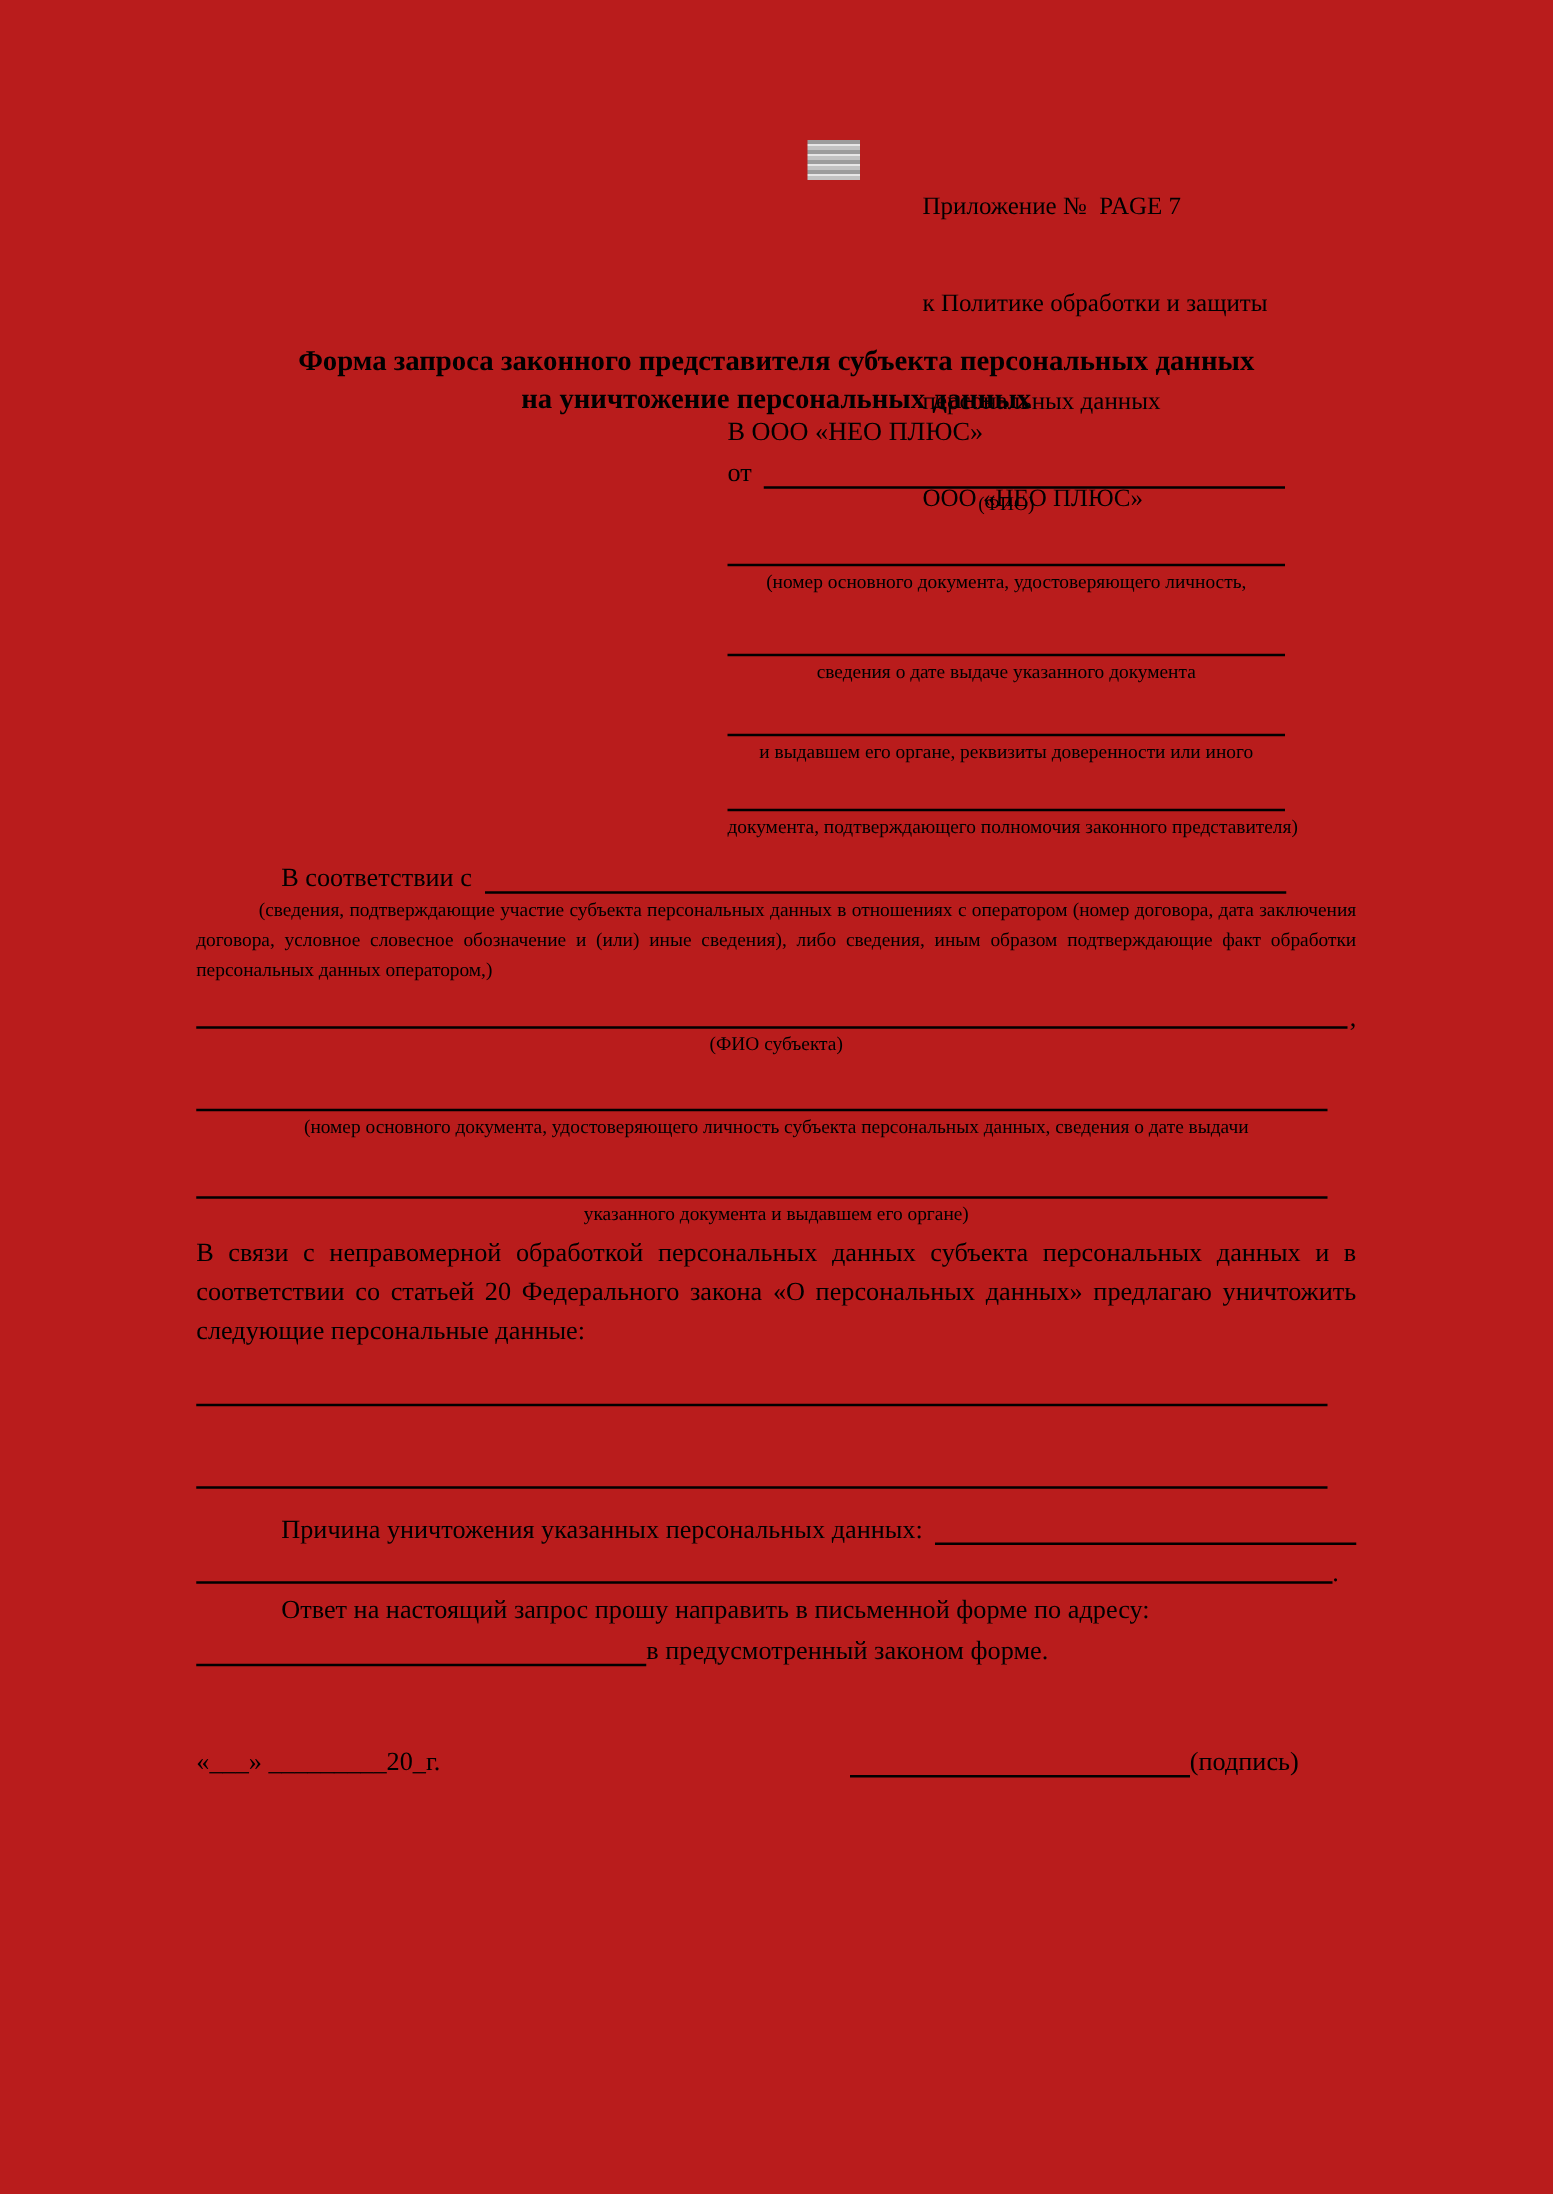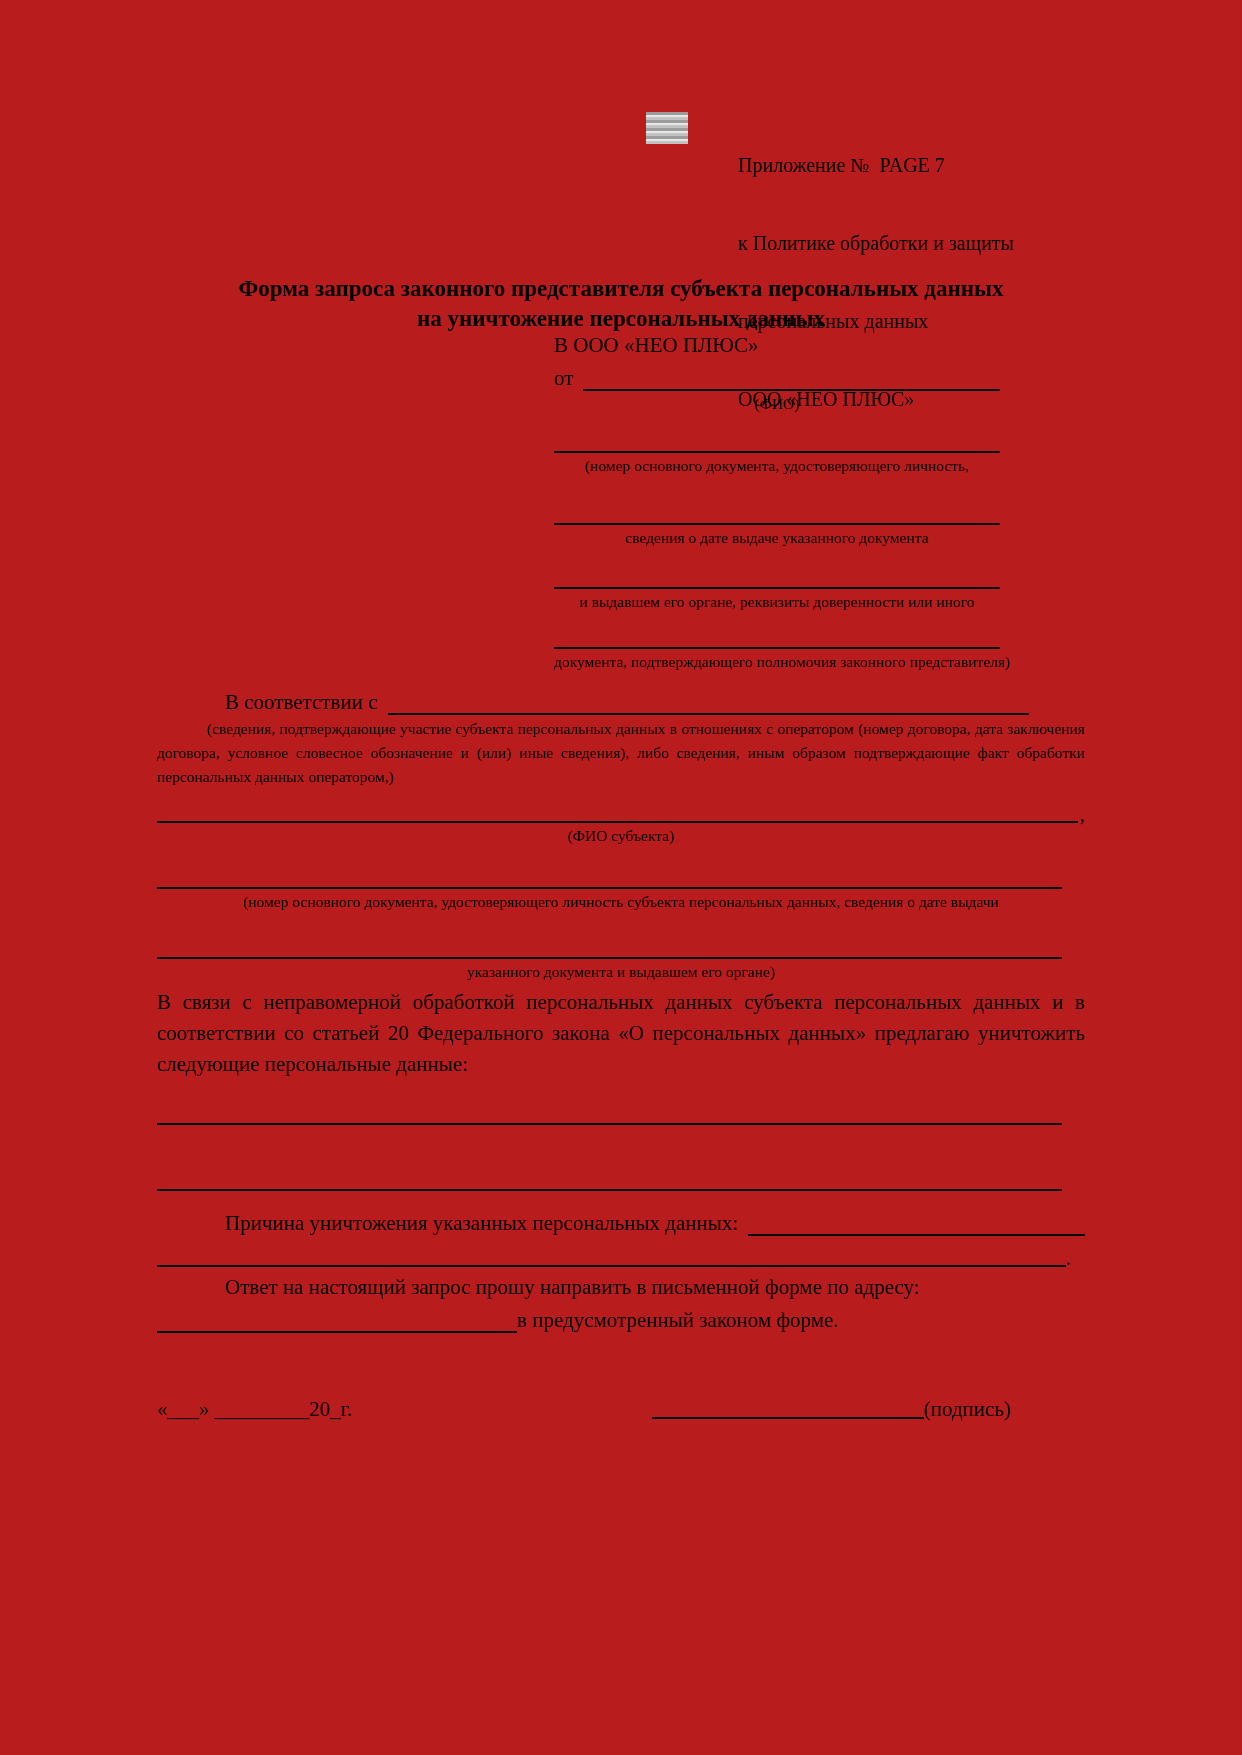--- a/index.html
+++ b/index.html
@@ -10,21 +10,21 @@
   
   .hdr-icon{
     position:absolute;left:646px;top:112px;width:42px;height:32px;
     background:repeating-linear-gradient(180deg,#9c9c9c 0 3px,#e6e6e6 3px 5px,#c2c2c2 5px 8px);
   }
   .hdr-block{position:absolute;left:738px;top:100px;font-size:20px;line-height:26px;white-space:pre;}
   
   .title{position:absolute;left:157px;top:274px;width:928px;text-align:center;
          font-weight:bold;font-size:23px;line-height:30px;}
   
-  .addr{position:absolute;left:554px;top:332px;width:446px;font-size:21px;}
+  .addr{position:absolute;left:582px;top:332px;width:446px;font-size:21px;}
   .addr-to{line-height:26px;}
   .from-row{display:flex;align-items:flex-end;margin-top:6px;height:27px;}
   .from-label{white-space:nowrap;}
   .blank{border-bottom:2px solid #000;}
   .from-blank{flex:1;margin-left:10px;height:20px;}
   .cap{text-align:center;font-size:15.5px;line-height:19px;margin-top:3px;white-space:nowrap;}
   .ruled{border-bottom:2px solid #000;height:24px;}
   .mt14{margin-top:14px;} .mt24{margin-top:24px;} .mt16{margin-top:16px;} .mt12{margin-top:12px;}
   
   .body-col{position:absolute;left:157px;top:683px;width:928px;font-size:21px;}
@@ -43,21 +43,21 @@
   .reason-label{padding-left:68px;white-space:nowrap;}
   .reason-blank{flex:1;margin-left:10px;height:20px;}
   .reason2{display:flex;align-items:flex-end;height:31px;}
   .reason2-blank{flex:1;height:20px;}
   .period{line-height:18px;}
   .answer1{margin-top:5px;padding-left:68px;line-height:30px;}
   .answer2{display:flex;align-items:flex-end;height:31px;}
   .answer2-blank{width:360px;height:20px;}
   .footer-row{display:flex;justify-content:space-between;align-items:flex-end;margin-top:64px;}
   .date-text{white-space:nowrap;}
-  .sig-group{display:flex;align-items:flex-start;margin-right:74px;}
+  .sig-group{display:flex;align-items:flex-end;margin-right:46px;}
   .sig-blank{width:272px;height:20px;}
   .sig-cap{white-space:nowrap;}
 </style>
 </head>
 <body>
 
 <div class="page">
 
   <div class="hdr-icon"></div>
   <div class="hdr-block">

